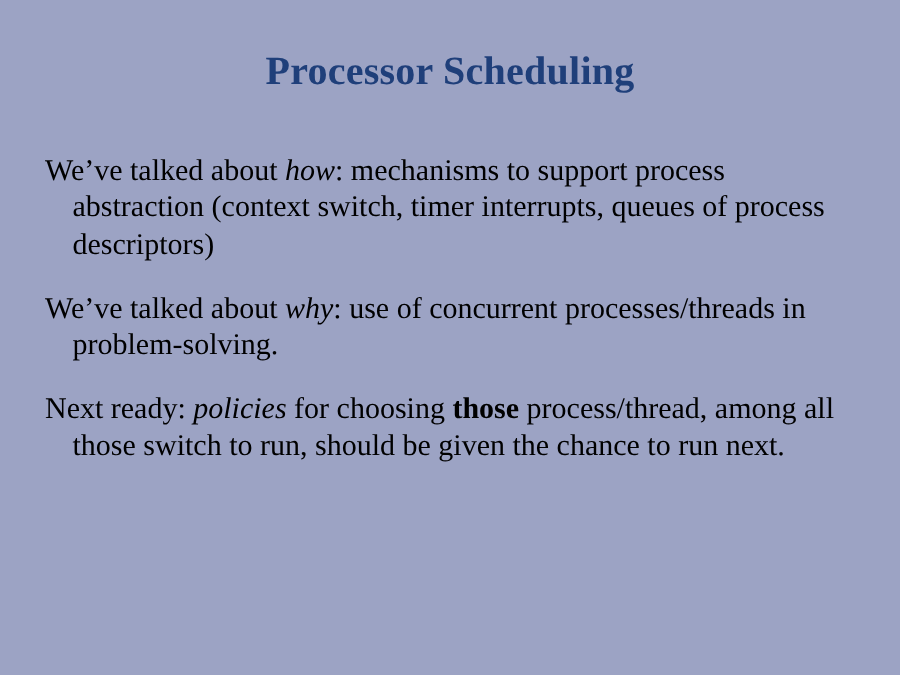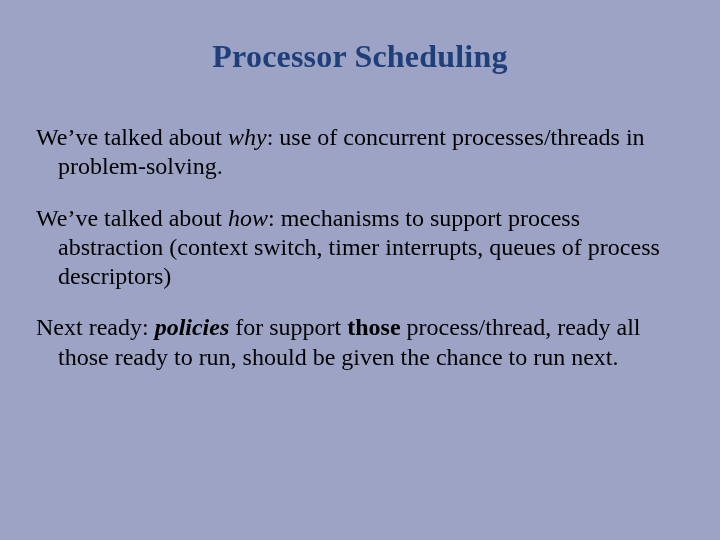--- a/index.html
+++ b/index.html
@@ -29,37 +29,37 @@
     font-size: 24px;
     line-height: 1.22;
   }
   .para {
     margin: 0 0 22px 0;
     text-indent: 0;
     padding-left: 22px;
     text-indent: -22px;
   }
   .italic { font-style: italic; }
-  .bolditalic { font-style: italic; font-weight: bold; text-align: right; }
+  .bolditalic { font-style: italic; font-weight: normal; text-align: right; }
   .bold { font-weight: bold; }
 </style>
 </head>
 <body>
 
 <div class="slide">
   <h1 class="title">Processor Scheduling</h1>
 
   <div class="body">
 
     <p class="para">
+      <span>We’ve talked about </span><span class="italic">how</span><span>: mechanisms to support process abstraction (context switch, timer interrupts, queues of process descriptors)</span>
+    </p>
+
+    <p class="para">
       <span>We’ve talked about </span><span class="italic">why</span><span>: use of concurrent processes/threads in problem-solving.</span>
     </p>
 
     <p class="para">
-      <span>We’ve talked about </span><span class="italic">how</span><span>: mechanisms to support process abstraction (context switch, timer interrupts, queues of process descriptors)</span>
-    </p>
-
-    <p class="para">
-      <span>Next ready: </span><span class="bolditalic">policies</span><span> for support </span><span class="bold">those</span><span> process/thread, ready all those ready to run, should be given the chance to run next.</span>
+      <span>Next ready: </span><span class="bolditalic">policies</span><span> for choosing </span><span class="bold">those</span><span> process/thread, among all those switch to run, should be given the chance to run next.</span>
     </p>
 
   </div>
 </div>
 
 </body></html>

